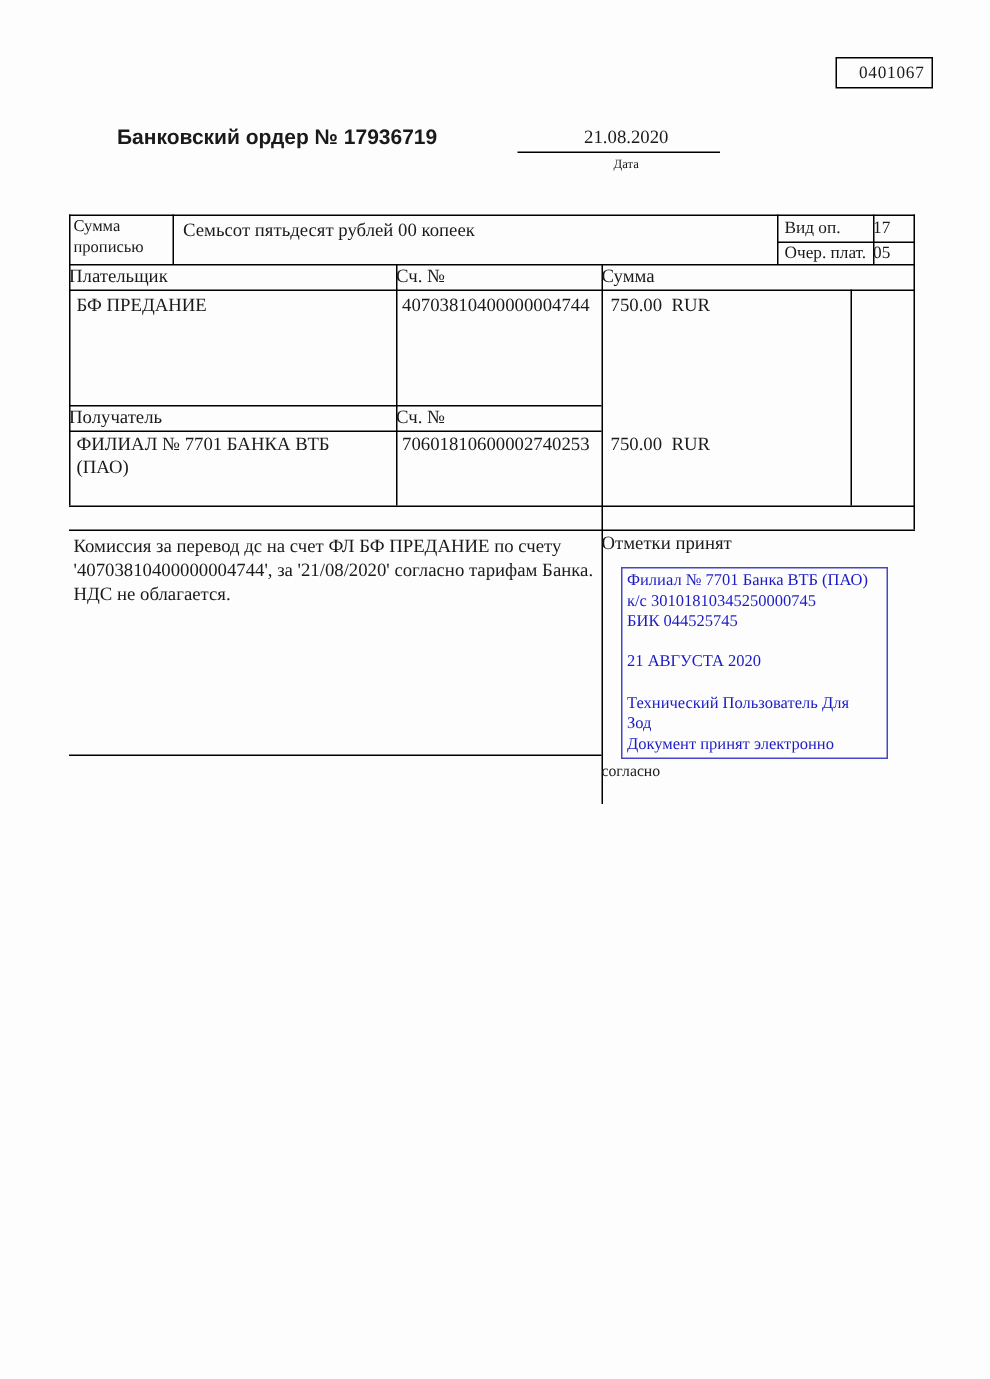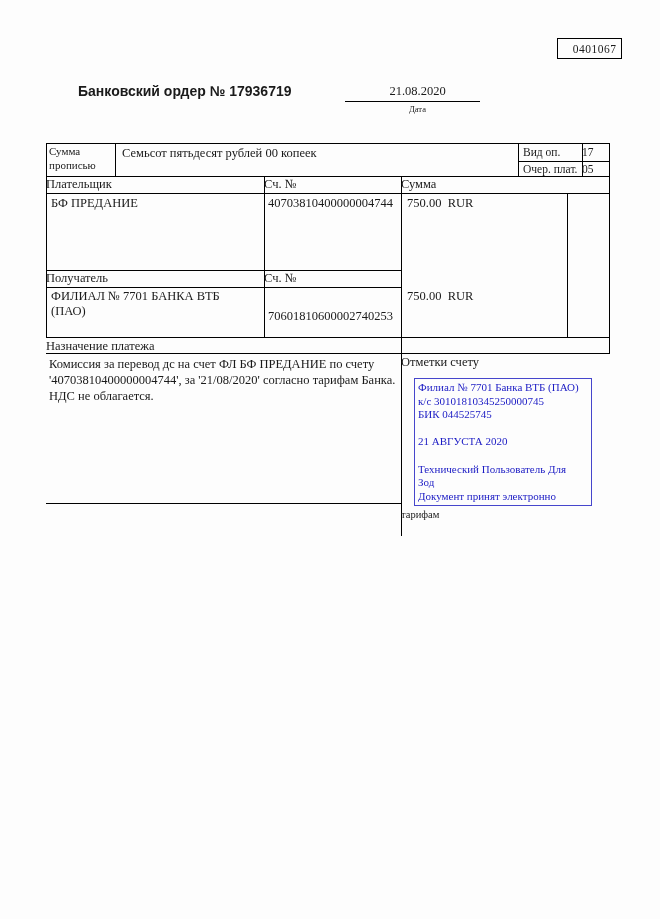--- a/index.html
+++ b/index.html
@@ -95,31 +95,30 @@
   <div class="cell" style="left:5px;top:53px;width:205px;">БФ ПРЕДАНИЕ</div>
 
   <div class="cell ctr" style="left:355px;top:34px;width:209px;">Сумма</div>
   <div class="cell" style="left:222px;top:53px;width:132px;">40703810400000004744</div>
   <div class="cell amt" style="left:361px;top:53px;width:155px;">750.00  RUR</div>
 
   <div class="cell ctr" style="left:0;top:128px;width:218px;">Получатель</div>
   <div class="cell ctr" style="left:218px;top:128px;width:137px;">Сч. №</div>
 
   <div class="cell" style="left:5px;top:146px;width:205px;">ФИЛИАЛ № 7701 БАНКА ВТБ (ПАО)</div>
-  <div class="cell" style="left:222px;top:146px;width:132px;margin-top:20px;">70601810600002740253</div>
+  <div class="cell" style="left:222px;top:146px;width:132px;">70601810600002740253</div>
   <div class="cell amt" style="left:361px;top:146px;width:155px;">750.00  RUR</div>
 
-  <div class="cell ctr" style="left:0;top:195.5px;width:355px;">Назначение платежа</div>
   <div class="cell purpose-text" style="left:3px;top:213px;width:352px;">Комиссия за перевод дс на счет ФЛ БФ ПРЕДАНИЕ по счету '40703810400000004744', за '21/08/2020' согласно тарифам Банка. НДС не облагается.</div>
 
-  <div class="cell ctr" style="left:355px;top:212px;width:209px;">Отметки счету</div>
+  <div class="cell ctr" style="left:355px;top:212px;width:209px;">Отметки принят</div>
   <div class="stamp">Филиал № 7701 Банка ВТБ (ПАО)
 к/с 30101810345250000745
 БИК 044525745
 
 21 АВГУСТА 2020
 
 Технический Пользователь Для
 Зод
 Документ принят электронно</div>
-  <div class="cell ctr signatures" style="left:355px;top:364px;width:209px;">тарифам</div>
+  <div class="cell ctr signatures" style="left:355px;top:364px;width:209px;">согласно</div>
 
 </div>
 
 </body></html>

